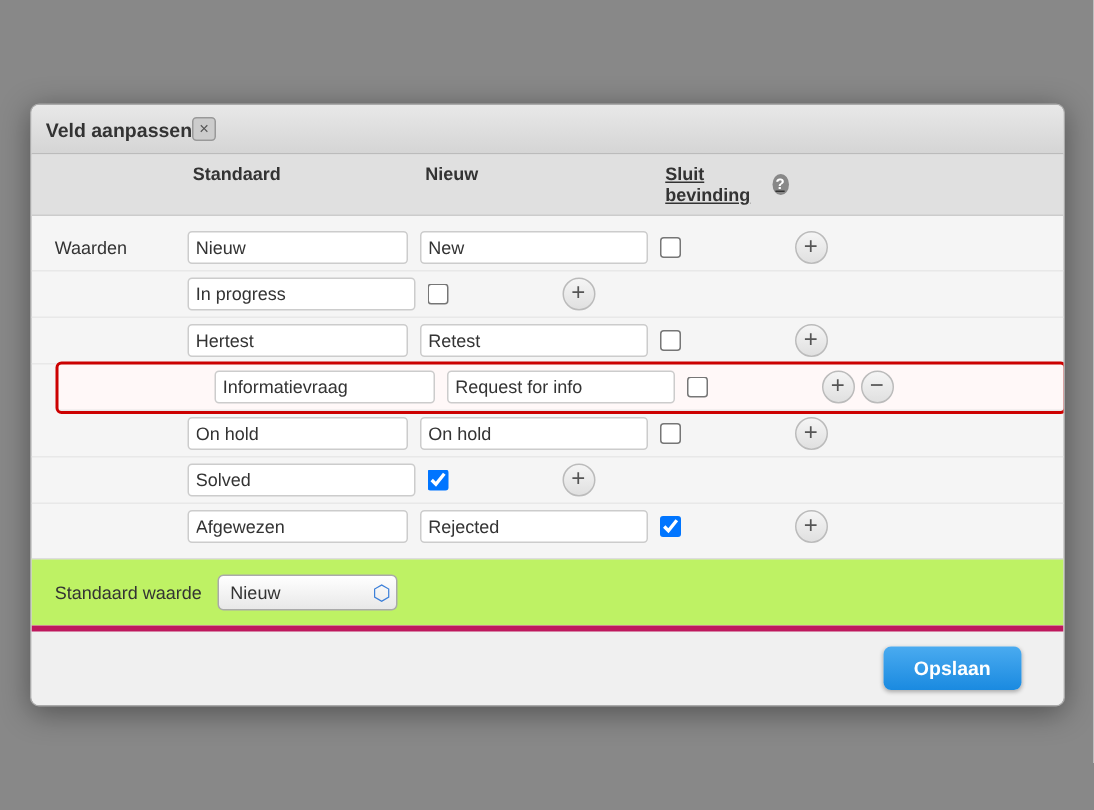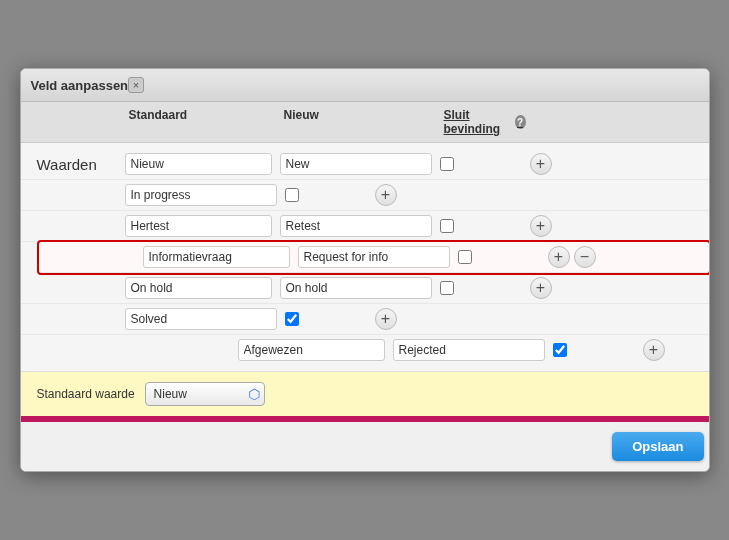--- a/index.html
+++ b/index.html
@@ -78,26 +78,26 @@
     }
     .rows-section {
       padding: 6px 0;
     }
     .row-group {
       display: flex;
       align-items: center;
       padding: 4px 0;
       border-bottom: 1px solid #e8e8e8;
     }
-    .row-group:last-child { border-bottom: none; justify-content: flex-end; }
+    .row-group:last-child { border-bottom: none; }
     .row-section-label {
       width: 100px;
       padding-left: 16px;
       color: #333;
-      font-size: 15px;
+      font-size: 12px;
     }
     .row-nl {
       width: 155px;
       padding: 0 4px;
     }
     .row-en {
       width: 160px;
       padding: 0 4px;
     }
     .row-close {
@@ -145,21 +145,21 @@
     .highlighted-row {
       outline: 2px solid #cc0000;
       background: #fff8f8;
       border-radius: 2px;
       margin-left: 18px;
     }
     .footer {
       display: flex;
       align-items: center;
       padding: 10px 16px;
-      background: #fef9c3;
+      background: #bef264;
       border-top: 1px solid #ddd;
       gap: 10px;
     }
     .footer-label {
       font-size: 12px;
       color: #333;
     }
     .select-wrapper {
       position: relative;
       display: inline-block;
@@ -181,23 +181,23 @@
       right: 4px;
       top: 50%;
       transform: translateY(-50%);
       pointer-events: none;
       color: #3a7ed8;
       font-size: 14px;
     }
     .dialog-footer {
       display: flex;
       justify-content: flex-end;
-      padding: 10px 5px;
+      padding: 10px 28px;
       background: #f0f0f0;
-      border-top: 6px solid #be185d;
+      border-top: 4px solid #be185d;
     }
     .save-btn {
       background: linear-gradient(to bottom, #4aabf0, #1a8ae0);
       color: white;
       border: none;
       border-radius: 5px;
       padding: 7px 20px;
       font-size: 13px;
       font-weight: bold;
       cursor: pointer;

